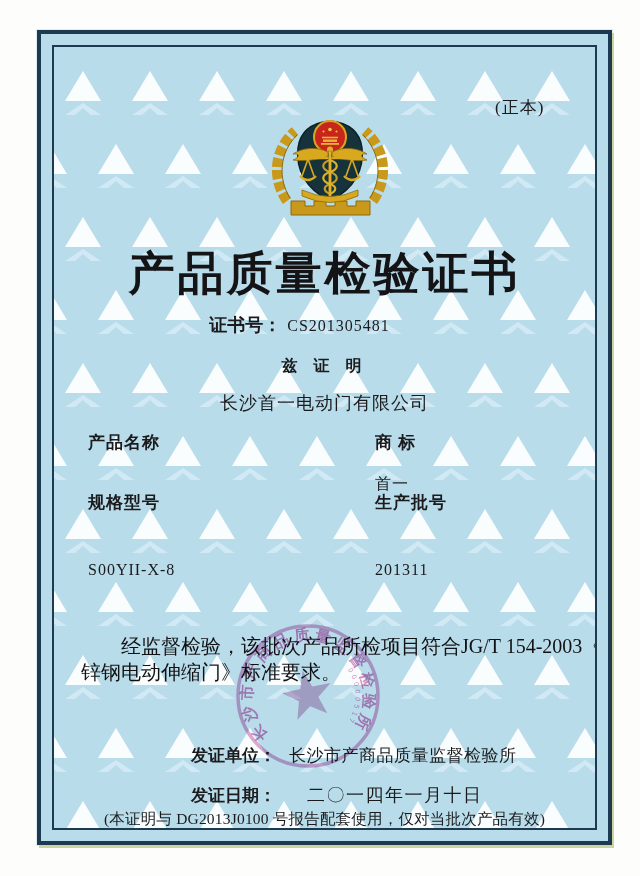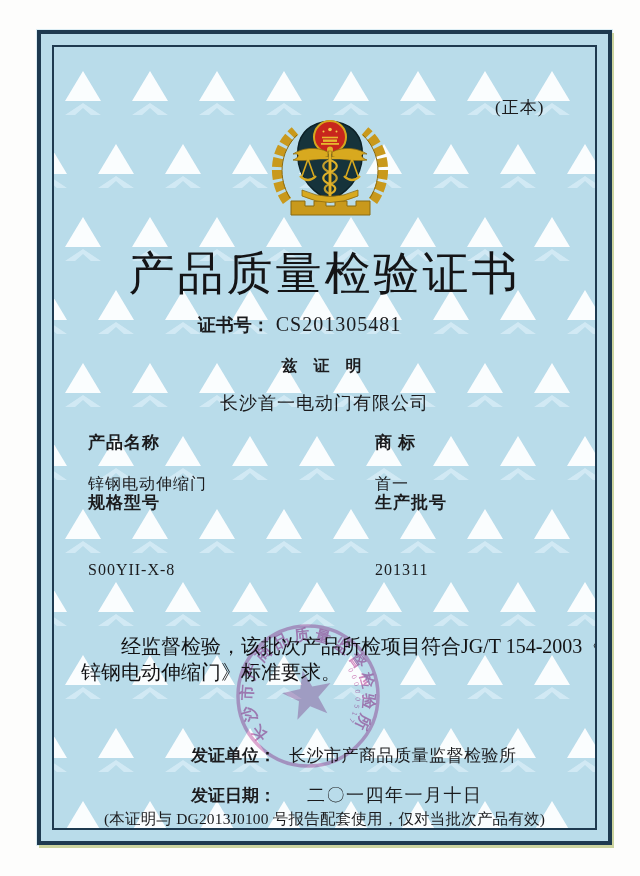--- a/index.html
+++ b/index.html
@@ -22,25 +22,25 @@
   .wm{position:absolute;width:36px;}
   .wm-tri{width:36px;height:30px;background:rgba(255,255,255,.93);
     -webkit-clip-path:polygon(50% 0,100% 100%,0 100%);clip-path:polygon(50% 0,100% 100%,0 100%);}
   .wm-chev{margin-top:2px;width:36px;height:12px;background:rgba(210,233,244,.97);
     -webkit-clip-path:polygon(50% 0,100% 100%,72% 100%,50% 42%,28% 100%,0 100%);
     clip-path:polygon(50% 0,100% 100%,72% 100%,50% 42%,28% 100%,0 100%);}
   .content{position:absolute;inset:0;z-index:1;}
   .copy-label{position:absolute;left:441px;top:49px;font-size:17px;letter-spacing:1px;}
   .emblem{position:absolute;left:206px;top:57px;}
   .cert-title{position:absolute;left:0;top:196px;width:100%;text-align:center;
-    font-size:46px;font-weight:normal;letter-spacing:3px;color:#141416;}
+    font-size:46px;font-weight:bold;letter-spacing:3px;color:#141416;}
   .certno-row{position:absolute;left:0;top:266px;width:100%;display:flex;
     justify-content:center;align-items:baseline;transform:translateX(-25px);}
   .certno-row .lbl{font-size:18px;font-weight:bold;}
-  .certno-row .val{font-size:20px;padding-left:6px;letter-spacing:1px;}
+  .certno-row .val{font-size:16px;padding-left:6px;letter-spacing:1px;}
   .certify-heading{position:absolute;left:0;top:309px;width:100%;text-align:center;
     font-size:16px;font-weight:bold;letter-spacing:6px;}
   .company{position:absolute;left:0;top:344px;width:100%;text-align:center;
     font-size:18px;letter-spacing:1px;}
   .fld{position:absolute;width:200px;text-align:left;}
   .fld.lbl{font-size:17px;font-weight:bold;letter-spacing:1px;}
   .fld.val{font-size:16px;letter-spacing:1px;}
   .col-l{left:34px;} .col-r{left:321px;}
   .row-lbl1{top:384px;} .row-val1{top:427px;} .row-lbl2{top:444px;} .row-val2{top:514px;}
   .statement{position:absolute;left:27px;top:586px;font-size:20px;line-height:26px;
@@ -505,21 +505,20 @@
       <div class="certno-row">
         <span class="lbl">证书号：</span>
         <span class="val">CS201305481</span>
       </div>
 
       <div class="certify-heading">兹 证 明</div>
       <div class="company">长沙首一电动门有限公司</div>
 
       <div class="fld lbl col-l row-lbl1">产品名称</div>
       <div class="fld lbl col-r row-lbl1">商  标</div>
-      <div class="fld val col-l row-val1">锌钢电动伸缩门</div>
       <div class="fld val col-r row-val1">首一</div>
       <div class="fld lbl col-l row-lbl2">规格型号</div>
       <div class="fld lbl col-r row-lbl2">生产批号</div>
       <div class="fld val col-l row-val2">S00YII-X-8</div>
       <div class="fld val col-r row-val2">201311</div>
 
       <div class="statement">
         <div class="l1">经监督检验，该批次产品所检项目符合JG/T 154-2003《电动</div>
         <div class="l2">锌钢电动伸缩门》标准要求。</div>
       </div>

